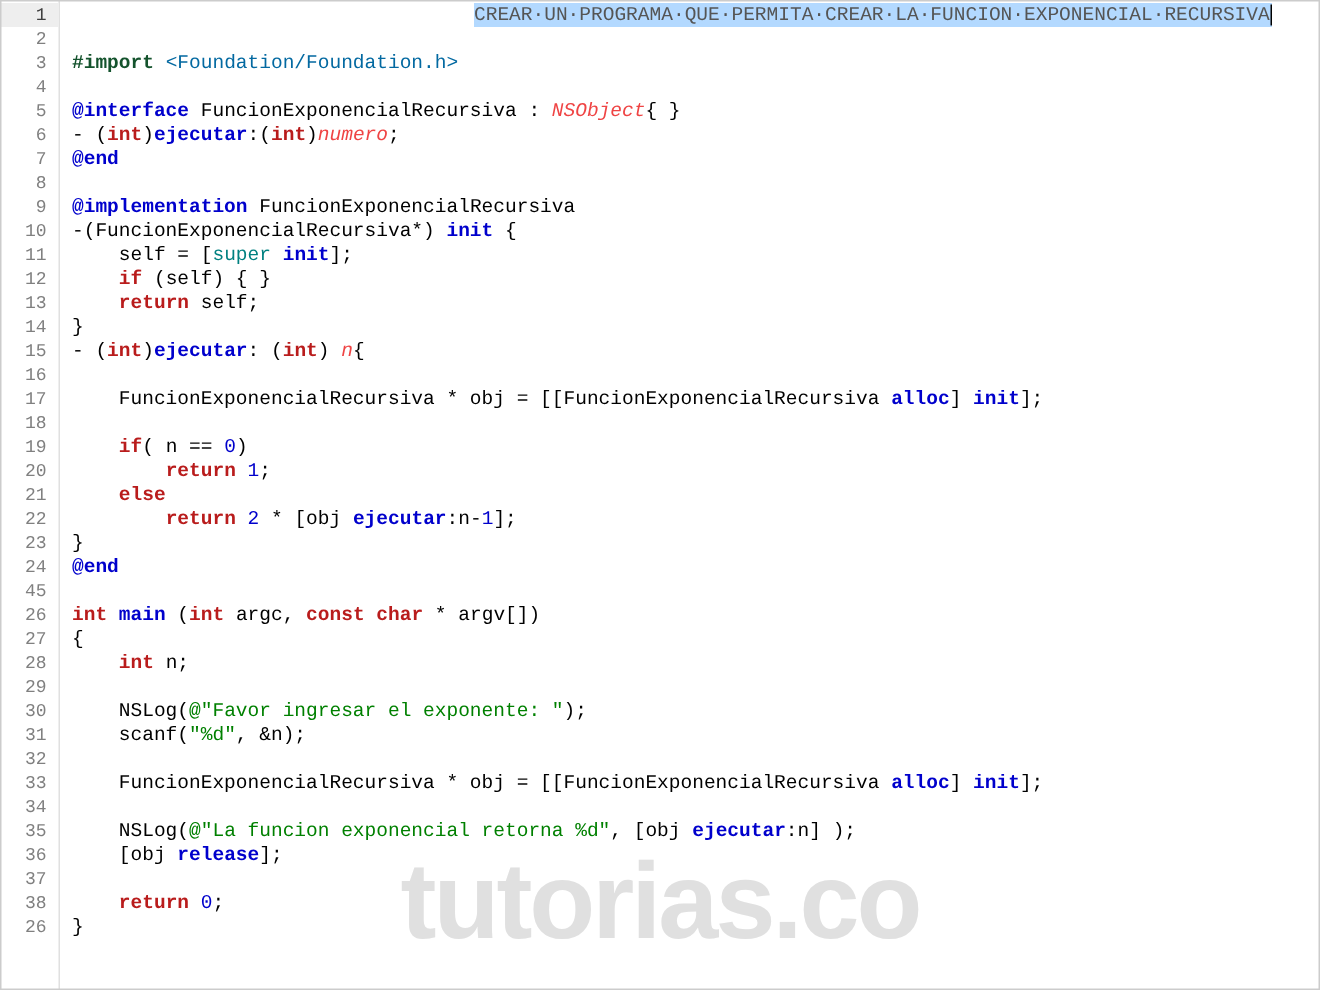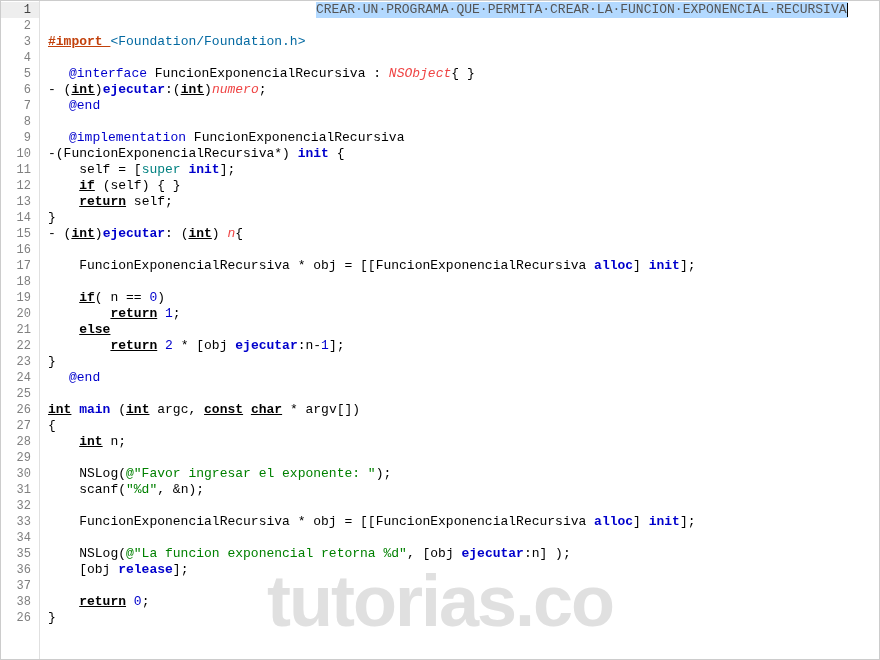--- a/index.html
+++ b/index.html
@@ -47,27 +47,27 @@
       height: 16px;
       line-height: 16px;
     }
     .selected-comment {
       background: #b3d9ff;
       color: #555555;
       display: inline-block;
       position: relative;
       margin-left: 268px;
     }
-    .kw { color: #000000; font-weight: bold; text-decoration: underline; }
+    .kw { color: #b91c1c; font-weight: bold; }
     .type { color: #ef4444; font-style: italic; }
     .num { color: #0000cc; }
     .str { color: #008000; }
-    .dir { color: #c2410c; font-weight: bold; text-decoration: underline; }
+    .dir { color: #14532d; font-weight: bold; }
     .inc { color: #0369a1; }
-    .at { color: #0000cc; font-weight: normal; margin-left: 21px; }
+    .at { color: #0000cc; font-weight: bold; }
     .msg { color: #0000cc; font-weight: bold; }
     .sup { color: #008080; margin-top: 12px; }
     .watermark {
       position: absolute;
       bottom: 18px;
       left: 50%;
       transform: translateX(-50%);
       font-family: Arial, sans-serif;
       font-size: 72px;
       font-weight: bold;
@@ -112,21 +112,21 @@
       <div class="ln">15</div>
       <div class="ln">16</div>
       <div class="ln">17</div>
       <div class="ln">18</div>
       <div class="ln">19</div>
       <div class="ln">20</div>
       <div class="ln">21</div>
       <div class="ln">22</div>
       <div class="ln">23</div>
       <div class="ln">24</div>
-      <div class="ln">25</div>
+      <div class="ln">45</div>
       <div class="ln">26</div>
       <div class="ln">27</div>
       <div class="ln">28</div>
       <div class="ln">29</div>
       <div class="ln">30</div>
       <div class="ln">31</div>
       <div class="ln">32</div>
       <div class="ln">33</div>
       <div class="ln">34</div>
       <div class="ln">35</div>

